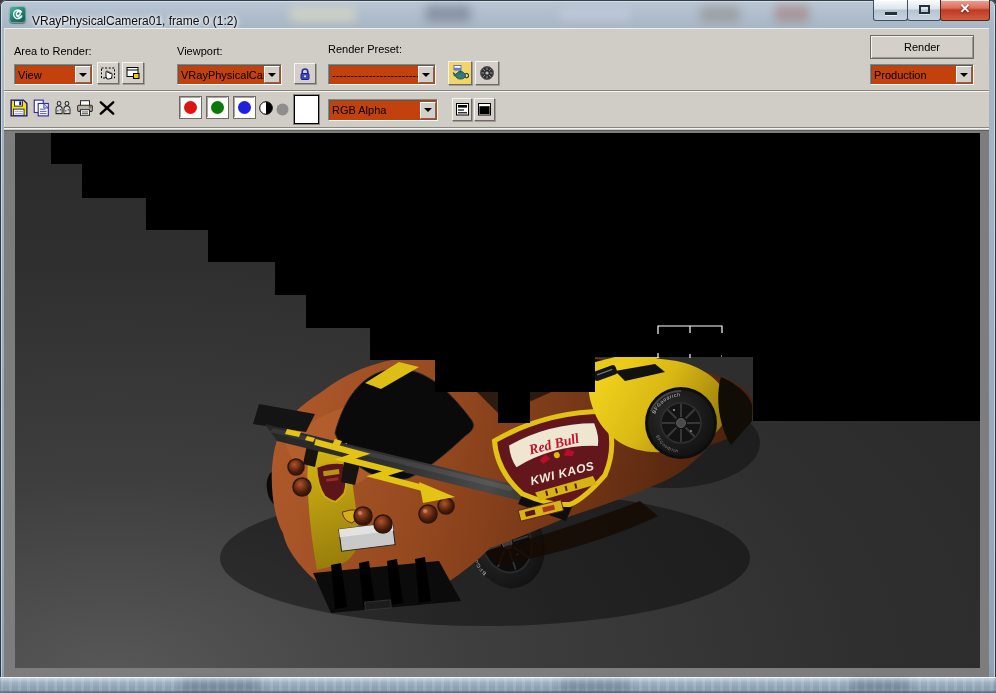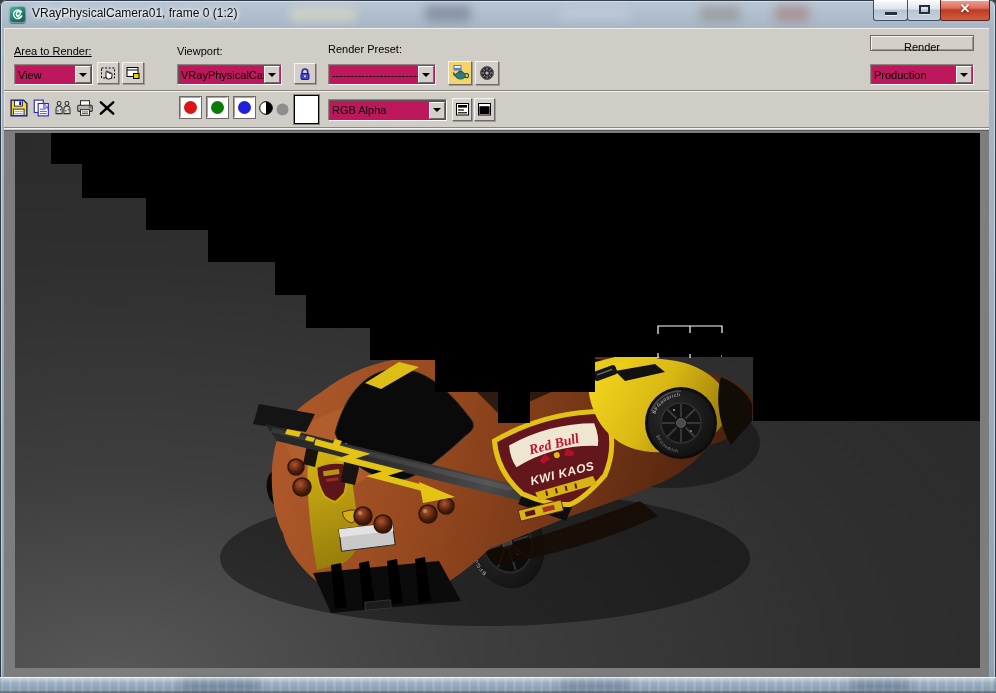--- a/index.html
+++ b/index.html
@@ -8,39 +8,39 @@
     border-radius:6px 6px 0 0;
     background:linear-gradient(180deg,#bac7d5 0%,#a8b7c6 26px,#9aabbc 60%,#91a4b7 96%,#7e93a8 100%);
     box-shadow:inset 0 0 0 1px rgba(20,32,46,.85), inset 0 0 0 2px rgba(255,255,255,.45);}
   
   .titlebar{position:absolute;left:0;top:0;width:996px;height:28px;}
   .blob{position:absolute;filter:blur(5px);border-radius:4px;}
   .app-icon{position:absolute;left:9px;top:6px;width:17px;height:17px;border-radius:4px;
     background:linear-gradient(145deg,#57b3a6,#1f7468 60%,#135a50);
     box-shadow:inset 0 0 0 1px rgba(255,255,255,.35),0 1px 1px rgba(0,0,0,.4);}
   .app-icon svg{position:absolute;left:1px;top:1px;}
-  .title-text{position:absolute;left:32px;top:0;height:28px;line-height:27px;font-size:12px;color:#0c0c0c;
+  .title-text{position:absolute;left:32px;top:8px;height:28px;line-height:27px;font-size:12px;color:#0c0c0c;
     text-shadow:0 0 4px #fff,0 0 8px rgba(255,255,255,.9),1px 1px 3px rgba(255,255,255,.9);white-space:nowrap;}
   .capbtn{position:absolute;top:0;height:21px;border:1px solid #3f5165;border-top:none;
     border-radius:0 0 3px 3px;background:linear-gradient(180deg,#fbfdfe 0%,#dbe4ec 45%,#b6c4d2 50%,#c6d2de 100%);
     box-shadow:inset 0 1px 0 rgba(255,255,255,.9);cursor:default;}
   .capbtn.min{left:873px;width:35px;}
   .capbtn.max{left:907px;width:34px;}
   .capbtn.close{left:940px;width:50px;
     background:linear-gradient(180deg,#f0a093 0%,#dd6f5c 40%,#c03a24 50%,#cf5e42 100%);
     border-color:#5e2217;}
   .glyph-min{position:absolute;left:11px;top:12px;width:12px;height:3px;background:#26303c;box-shadow:0 1px 0 rgba(255,255,255,.7);}
   .glyph-max{position:absolute;left:11px;top:5px;width:11px;height:9px;border:2px solid #26303c;box-shadow:0 1px 0 rgba(255,255,255,.5);}
   .glyph-close{position:absolute;width:100%;text-align:center;top:1px;font-size:13px;font-weight:bold;color:#fff;
     text-shadow:0 1px 2px rgba(60,0,0,.8);}
   
   .client{position:absolute;left:4px;top:28px;width:985px;height:649px;background:#d0ccc6;
     box-shadow:inset 0 1px 0 #efede9, inset 1px 0 0 #e2dfda;}
   .lbl{position:absolute;font-size:11px;color:#000;white-space:nowrap;}
-  .combo{position:absolute;height:21px;background:#be185d;border:1px solid;border-color:#8a857d #fdfcfa #fdfcfa #8a857d;
+  .combo{position:absolute;height:21px;background:#c2410c;border:1px solid;border-color:#8a857d #fdfcfa #fdfcfa #8a857d;
     box-shadow:inset 1px 1px 0 #5f5b54;display:flex;align-items:center;cursor:default;}
   .combo-text{flex:1;font-size:11px;color:#000;padding:0 3px;overflow:hidden;white-space:nowrap;}
   .combo-btn{width:16px;height:17px;margin:0 1px 0 0;background:#d4d0c9;border:1px solid;
     border-color:#fdfcfa #6f6a63 #6f6a63 #fdfcfa;display:flex;align-items:center;justify-content:center;}
   .combo-arrow{width:0;height:0;border-left:4px solid transparent;border-right:4px solid transparent;border-top:4px solid #000;}
   .tb-btn{position:absolute;background:#d4d0c9;border:1px solid;border-color:#f6f4f0 #6f6a63 #6f6a63 #f6f4f0;
     box-shadow:1px 1px 0 rgba(90,86,80,.4);display:flex;align-items:center;justify-content:center;cursor:default;}
   .push-btn{position:absolute;background:#d4d0c9;border:1px solid #6f6a63;
     box-shadow:inset 1px 1px 0 #f6f4f0, inset -1px -1px 0 #9a958d;
     font-size:11px;color:#000;text-align:center;cursor:default;}
@@ -86,21 +86,21 @@
     <div class="capbtn max">
         <div class="glyph-max"></div>
       </div>
     <div class="capbtn close">
         <div class="glyph-close">✕</div>
       </div>
   </div>
 
   <div class="client">
 
-    <div class="lbl" style="left:10px;top:17px;text-decoration:underline;">Area to Render:</div>
+    <div class="lbl" style="left:10px;top:17px;">Area to Render:</div>
     <div class="combo" style="left:10px;top:36px;width:79px;">
       <div class="combo-text">View</div>
       <div class="combo-btn">
           <div class="combo-arrow"></div>
         </div>
     </div>
     <div class="tb-btn" style="left:93px;top:34px;width:22px;height:22px;">
       <svg width="16" height="16" viewBox="0 0 16 16">
         <rect x="1.5" y="3" width="13" height="10" fill="none" stroke="#000" stroke-width="1" stroke-dasharray="2,1.6"></rect>
         <path d="M6,13 V7 a1,1 0 0 1 2,0 v1 a1,1 0 0 1 2,0 v1 a1,1 0 0 1 2,0 v2 a3,3 0 0 1 -3,3 h-1 a2,2 0 0 1 -2,-2 z" fill="#fff" stroke="#000" stroke-width="0.9"></path>
@@ -157,21 +157,21 @@
             <line x1="12" y1="9" x2="14.5" y2="9"></line>
           <line x1="5.2" y1="5.2" x2="6.9" y2="6.9"></line>
             <line x1="11.1" y1="11.1" x2="12.8" y2="12.8"></line>
           <line x1="12.8" y1="5.2" x2="11.1" y2="6.9"></line>
             <line x1="6.9" y1="11.1" x2="5.2" y2="12.8"></line>
         </g>
         <circle cx="9" cy="9" r="1.6" fill="#b8b8b8"></circle>
       </svg>
     </div>
 
-    <div class="push-btn" style="left:866px;top:7px;width:104px;height:16px;line-height:22px;">
+    <div class="push-btn" style="left:866px;top:7px;width:104px;height:24px;line-height:22px;">
       <span>Render</span>
     </div>
     <div class="combo" style="left:866px;top:36px;width:104px;">
       <div class="combo-text">Production</div>
       <div class="combo-btn">
           <div class="combo-arrow"></div>
         </div>
     </div>
 
     <div class="groove" style="top:62px;"></div>
@@ -250,21 +250,21 @@
       </svg>
     </div>
     <div class="flat-ic" style="left:272px;top:74px;">
       <svg width="13" height="13" viewBox="0 0 13 13">
         <circle cx="6.5" cy="6.5" r="6" fill="#8e8e8e"></circle>
       </svg>
     </div>
 
     <div class="swatch" style="left:290px;top:67px;"></div>
 
-    <div class="combo" style="left:324px;top:71px;width:119px;height:22px;">
+    <div class="combo" style="left:324px;top:71px;width:110px;height:22px;">
       <div class="combo-text">RGB Alpha</div>
       <div class="combo-btn">
           <div class="combo-arrow"></div>
         </div>
     </div>
 
     <div class="tb-btn" style="left:448px;top:70px;width:20px;height:23px;">
       <svg width="15" height="15" viewBox="0 0 15 15">
         <rect x="1.5" y="1.5" width="12" height="11.5" fill="#fff" stroke="#000"></rect>
         <rect x="3" y="3" width="9" height="2.6" fill="#000"></rect>

